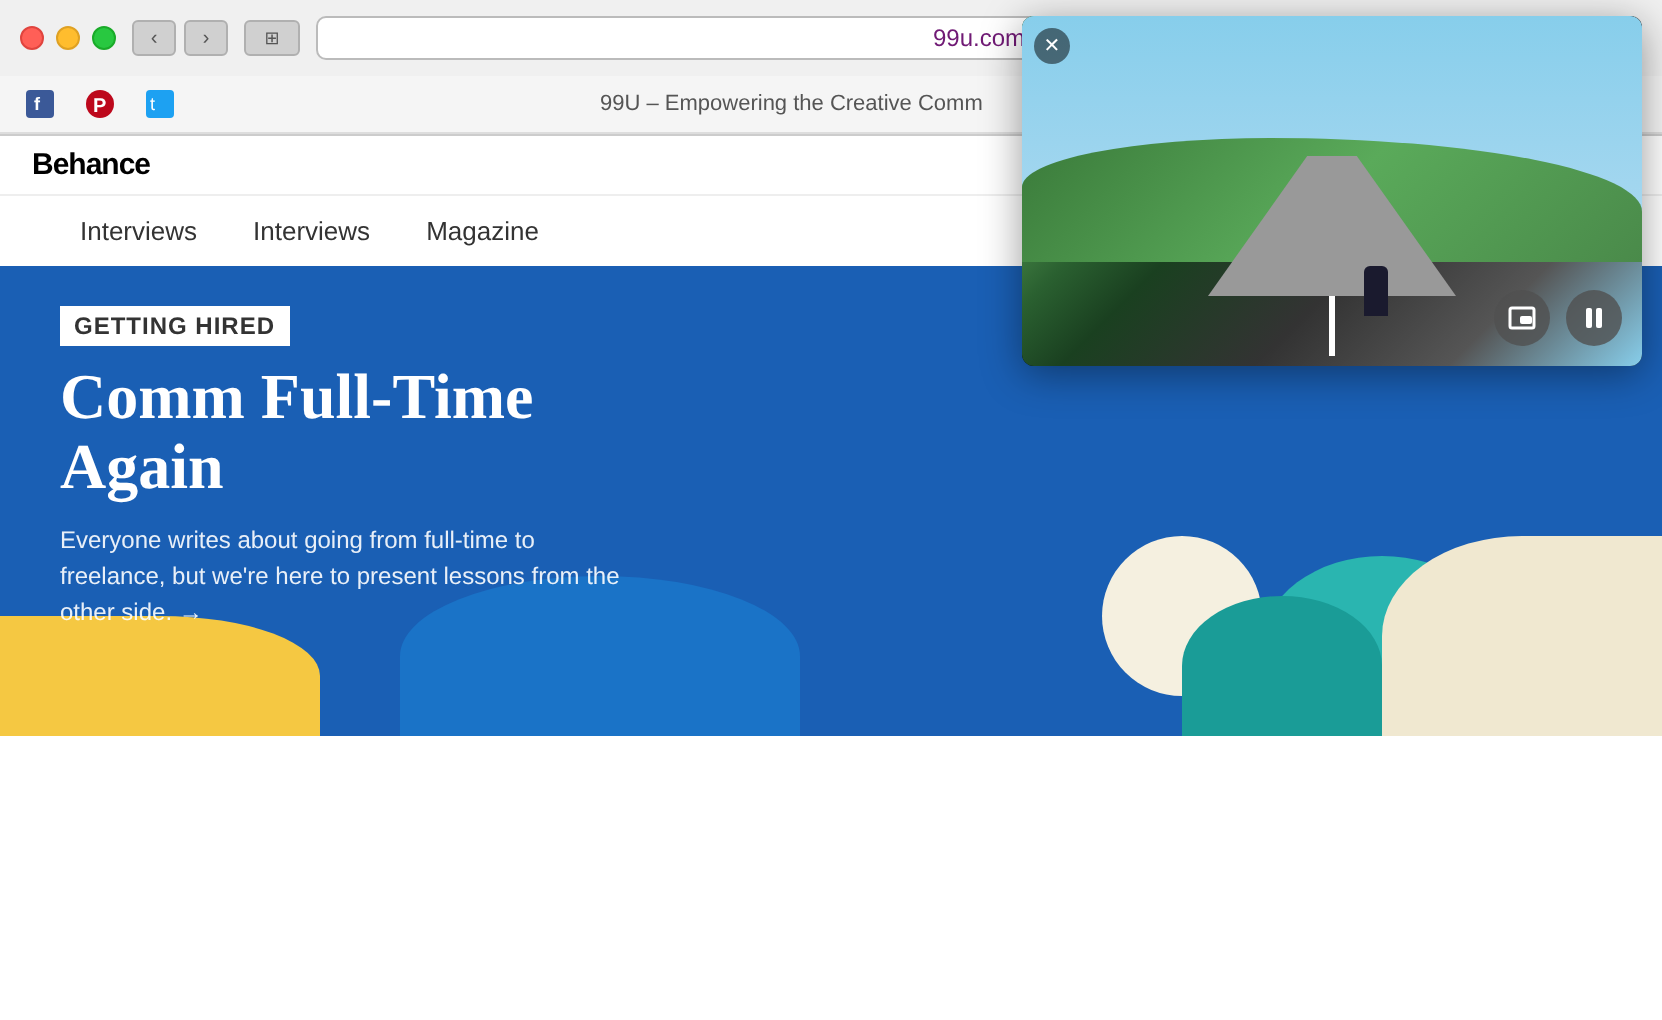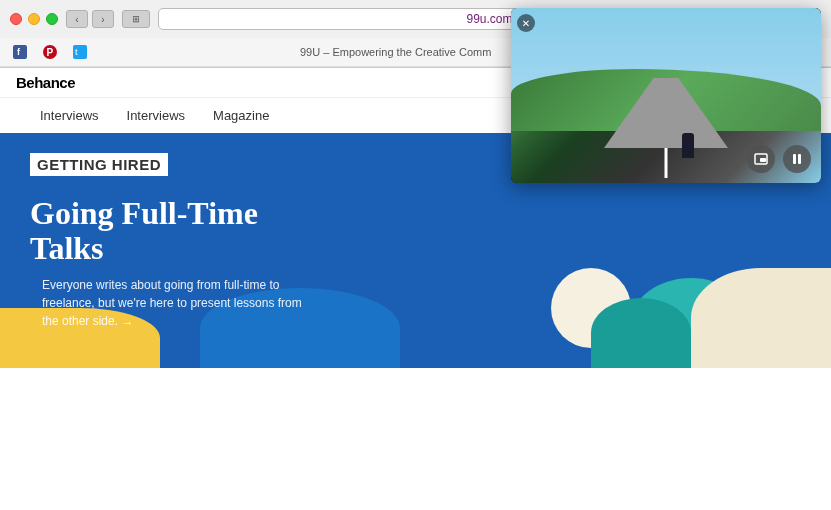--- a/index.html
+++ b/index.html
@@ -33,23 +33,23 @@
     .nav-left { display: flex; gap: 28px; font-size: 13px; color: #333; }
     .nav-left a { text-decoration: none; color: #333; font-size: 13px; cursor: pointer; }
     .logo-99u { font-size: 38px; font-weight: 900; color: #111; letter-spacing: -1px; font-family: Georgia, serif; display: flex; align-items: center; }
     .nav-right { display: flex; align-items: center; gap: 24px; font-size: 13px; color: #333; }
     .nav-right a { text-decoration: none; color: #333; font-size: 13px; cursor: pointer; }
     .topics-dropdown { display: flex; align-items: center; gap: 4px; cursor: pointer; }
 
     
     .hero { background: #1a5fb4; position: relative; overflow: hidden; height: 235px; }
     .hero-content { position: absolute; top: 20px; left: 30px; z-index: 2; max-width: 280px; }
-    .getting-hired-badge { background: white; color: #333; font-size: 15px; font-weight: 600; padding: 3px 7px; letter-spacing: 0.5px; display: inline-block; margin-bottom: 20px; text-transform: uppercase; }
+    .getting-hired-badge { background: white; color: #333; font-size: 12px; font-weight: 600; padding: 3px 7px; letter-spacing: 0.5px; display: inline-block; margin-bottom: 8px; text-transform: uppercase; }
     .hero-title { font-size: 32px; font-weight: 900; color: white; line-height: 1.1; margin-bottom: 10px; font-family: Georgia, 'Times New Roman', serif; }
-    .hero-desc { font-size: 12px; color: rgba(255,255,255,0.9); line-height: 1.5; margin-left: 12px; }
+    .hero-desc { font-size: 12px; color: rgba(255,255,255,0.9); line-height: 1.5; }
 
     
     .hero-shapes { position: absolute; bottom: 0; left: 0; right: 0; height: 100%; }
     .shape-moon { position: absolute; bottom: 20px; right: 200px; width: 80px; height: 80px; background: #f5f0e0; border-radius: 50%; }
     .shape-mountain-blue { position: absolute; bottom: 0; left: 200px; width: 200px; height: 80px; background: #1a73c7; border-radius: 50% 50% 0 0; }
     .shape-mountain-teal { position: absolute; bottom: 0; right: 80px; width: 120px; height: 90px; background: #2ab5b0; border-radius: 50% 50% 0 0; }
     .shape-mountain-teal2 { position: absolute; bottom: 0; right: 140px; width: 100px; height: 70px; background: #1a9c97; border-radius: 50% 50% 0 0; }
     .shape-yellow { position: absolute; bottom: 0; left: 0; width: 160px; height: 60px; background: #f5c842; border-radius: 0 50% 0 0; }
     .shape-mountain-right { position: absolute; bottom: 0; right: 0; width: 140px; height: 100px; background: #f0e8d0; border-radius: 50% 0 0 0; }
 
@@ -130,21 +130,21 @@
     <div class="hero-shapes">
       <div class="shape-moon"></div>
       <div class="shape-yellow"></div>
       <div class="shape-mountain-blue"></div>
       <div class="shape-mountain-teal"></div>
       <div class="shape-mountain-teal2"></div>
       <div class="shape-mountain-right"></div>
     </div>
     <div class="hero-content">
       <div class="getting-hired-badge">GETTING HIRED</div>
-      <div class="hero-title">Going Full-Time Talks</div>
+      <div class="hero-title">Comm Full-Time Again</div>
       <div class="hero-desc">Everyone writes about going from full-time to freelance, but we're here to present lessons from the other side. →</div>
     </div>
   </div>
 
 </div>
 
 <div class="video-popup">
   <div class="video-close">✕</div>
 
   <div class="video-scene">

